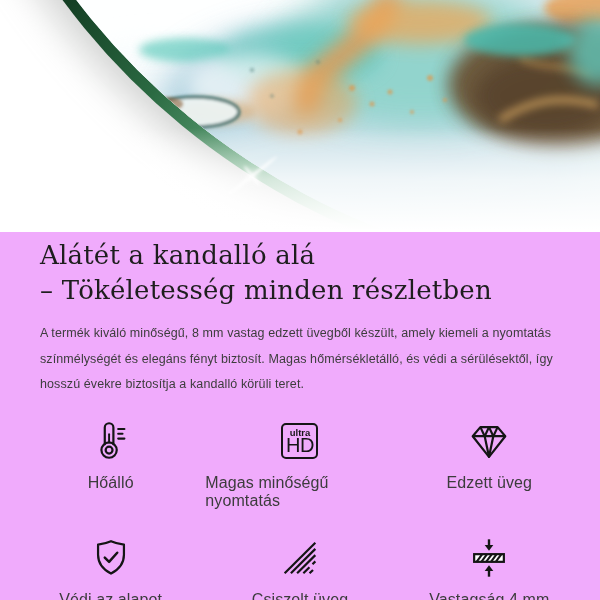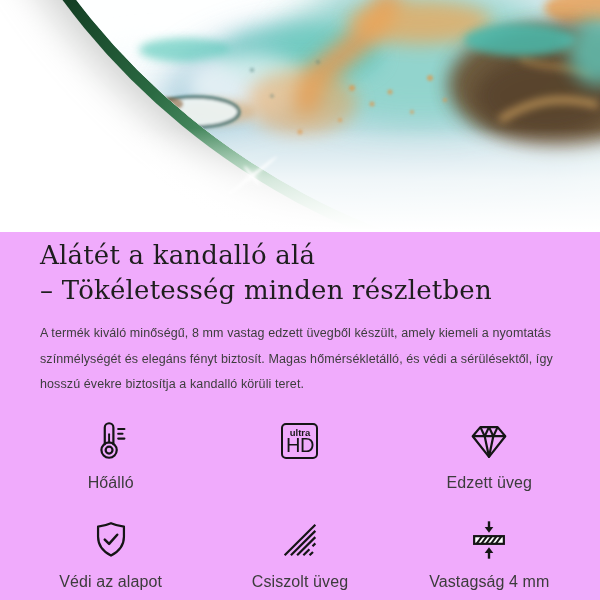--- a/index.html
+++ b/index.html
@@ -155,20 +155,21 @@
       <div class="feature-label">Hőálló</div>
     </div>
 
     <div class="feature">
       <div class="icon-wrap">
         <div class="uhd-box">
           <span class="uhd-top">ultra</span>
           <span class="uhd-bottom">HD</span>
         </div>
       </div>
+      <div class="feature-label">Magas minőségű nyomtatás</div>
     </div>
 
     <div class="feature">
       <div class="icon-wrap">
         <svg class="icon-svg" width="46" height="46" viewBox="0 0 48 48" stroke-width="2.1" stroke-linejoin="round">
           <path d="M15 9.5 H33 L41 19 L24 40.5 L7 19 Z"></path>
           <path d="M7 19 H41"></path>
           <path d="M15 9.5 L19.5 19 L24 40.5 L28.5 19 L33 9.5"></path>
           <path d="M19.5 19 L24 9.5 L28.5 19"></path>
         </svg>

